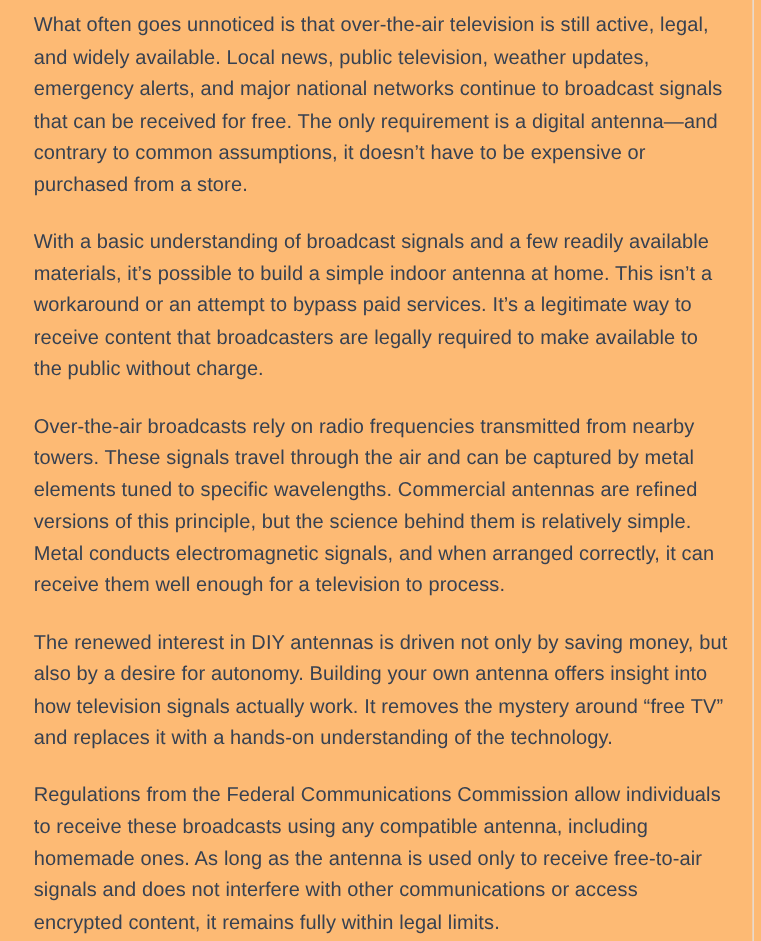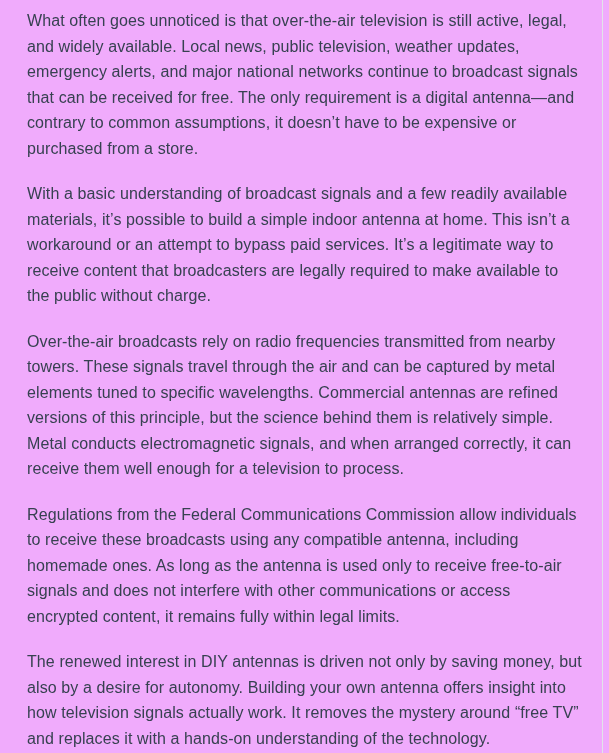--- a/index.html
+++ b/index.html
@@ -11,21 +11,21 @@
     height: 753px;
     background: #ffffff;
     font-family: "Liberation Sans", sans-serif;
     overflow: hidden;
     position: relative;
   }
   .page {
     position: relative;
     width: 609px;
     height: 753px;
-    background: #f0abfc;
+    background: #fdba74;
   }
   .article {
     position: absolute;
     top: 0;
     left: 27px;
     width: 556px;
     padding-top: 8px;
     color: #374151;
     font-size: 16px;
     line-height: 25.5px;
@@ -44,17 +44,17 @@
   }
 </style>
 </head>
 <body>
 
 <div class="page">
   <div class="article">
     <p>What often goes unnoticed is that over-the-air television is still active, legal, and widely available. Local news, public television, weather updates, emergency alerts, and major national networks continue to broadcast signals that can be received for free. The only requirement is a digital antenna—and contrary to common assumptions, it doesn’t have to be expensive or purchased from a store.</p>
     <p>With a basic understanding of broadcast signals and a few readily available materials, it’s possible to build a simple indoor antenna at home. This isn’t a workaround or an attempt to bypass paid services. It’s a legitimate way to receive content that broadcasters are legally required to make available to the public without charge.</p>
     <p>Over-the-air broadcasts rely on radio frequencies transmitted from nearby towers. These signals travel through the air and can be captured by metal elements tuned to specific wavelengths. Commercial antennas are refined versions of this principle, but the science behind them is relatively simple. Metal conducts electromagnetic signals, and when arranged correctly, it can receive them well enough for a television to process.</p>
+    <p>The renewed interest in DIY antennas is driven not only by saving money, but also by a desire for autonomy. Building your own antenna offers insight into how television signals actually work. It removes the mystery around “free TV” and replaces it with a hands-on understanding of the technology.</p>
     <p>Regulations from the Federal Communications Commission allow individuals to receive these broadcasts using any compatible antenna, including homemade ones. As long as the antenna is used only to receive free-to-air signals and does not interfere with other communications or access encrypted content, it remains fully within legal limits.</p>
-    <p>The renewed interest in DIY antennas is driven not only by saving money, but also by a desire for autonomy. Building your own antenna offers insight into how television signals actually work. It removes the mystery around “free TV” and replaces it with a hands-on understanding of the technology.</p>
   </div>
   <div class="pane-divider"></div>
 </div>
 
 </body></html>

